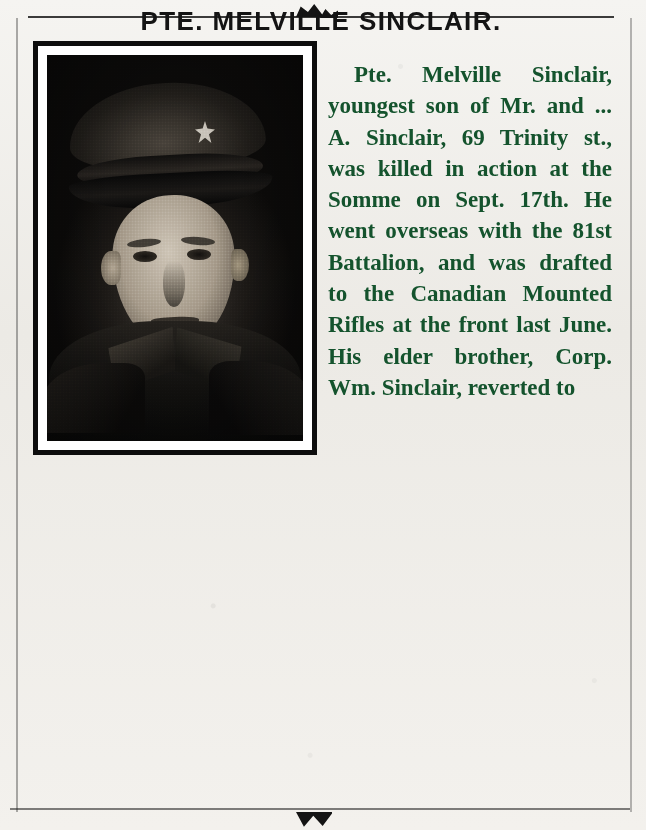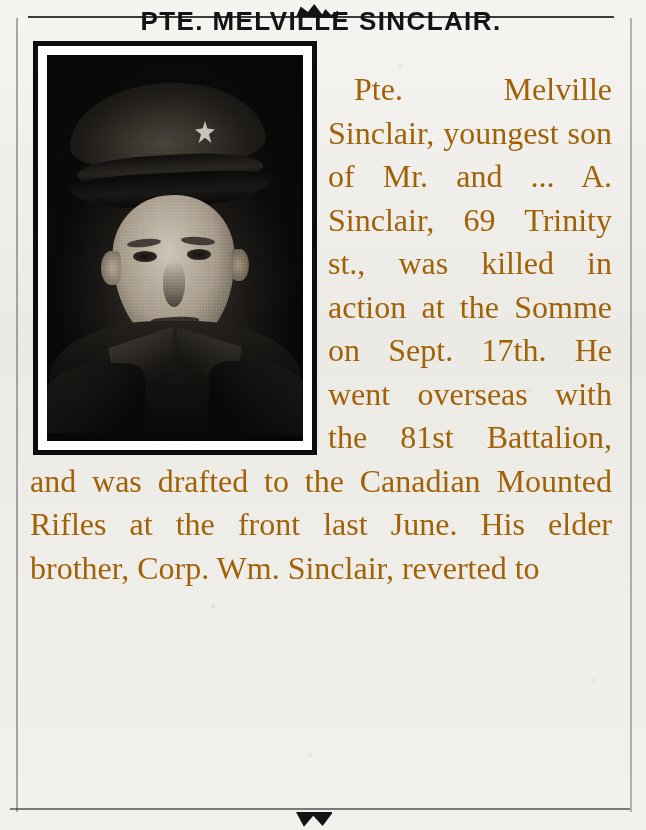--- a/index.html
+++ b/index.html
@@ -72,24 +72,24 @@
     font-weight: bold;
     font-size: 26px;
     letter-spacing: 1.4px;
     color: #141414;
     margin: 0 0 4px 0;
     line-height: 1.12;
     white-space: nowrap;
   }
 
   .body-text {
-    color: #a16207;
+    color: #14532d;
     font-family: "Liberation Serif", serif;
-    font-weight: normal;
-    font-size: 32px;
+    font-weight: bold;
+    font-size: 23px;
     line-height: 1.36;
     text-align: justify;
     text-justify: inter-word;
   }
 
   .lead-indent { display: inline-block; width: 26px; }
 
   
   #photo-frame {
     float: left;

